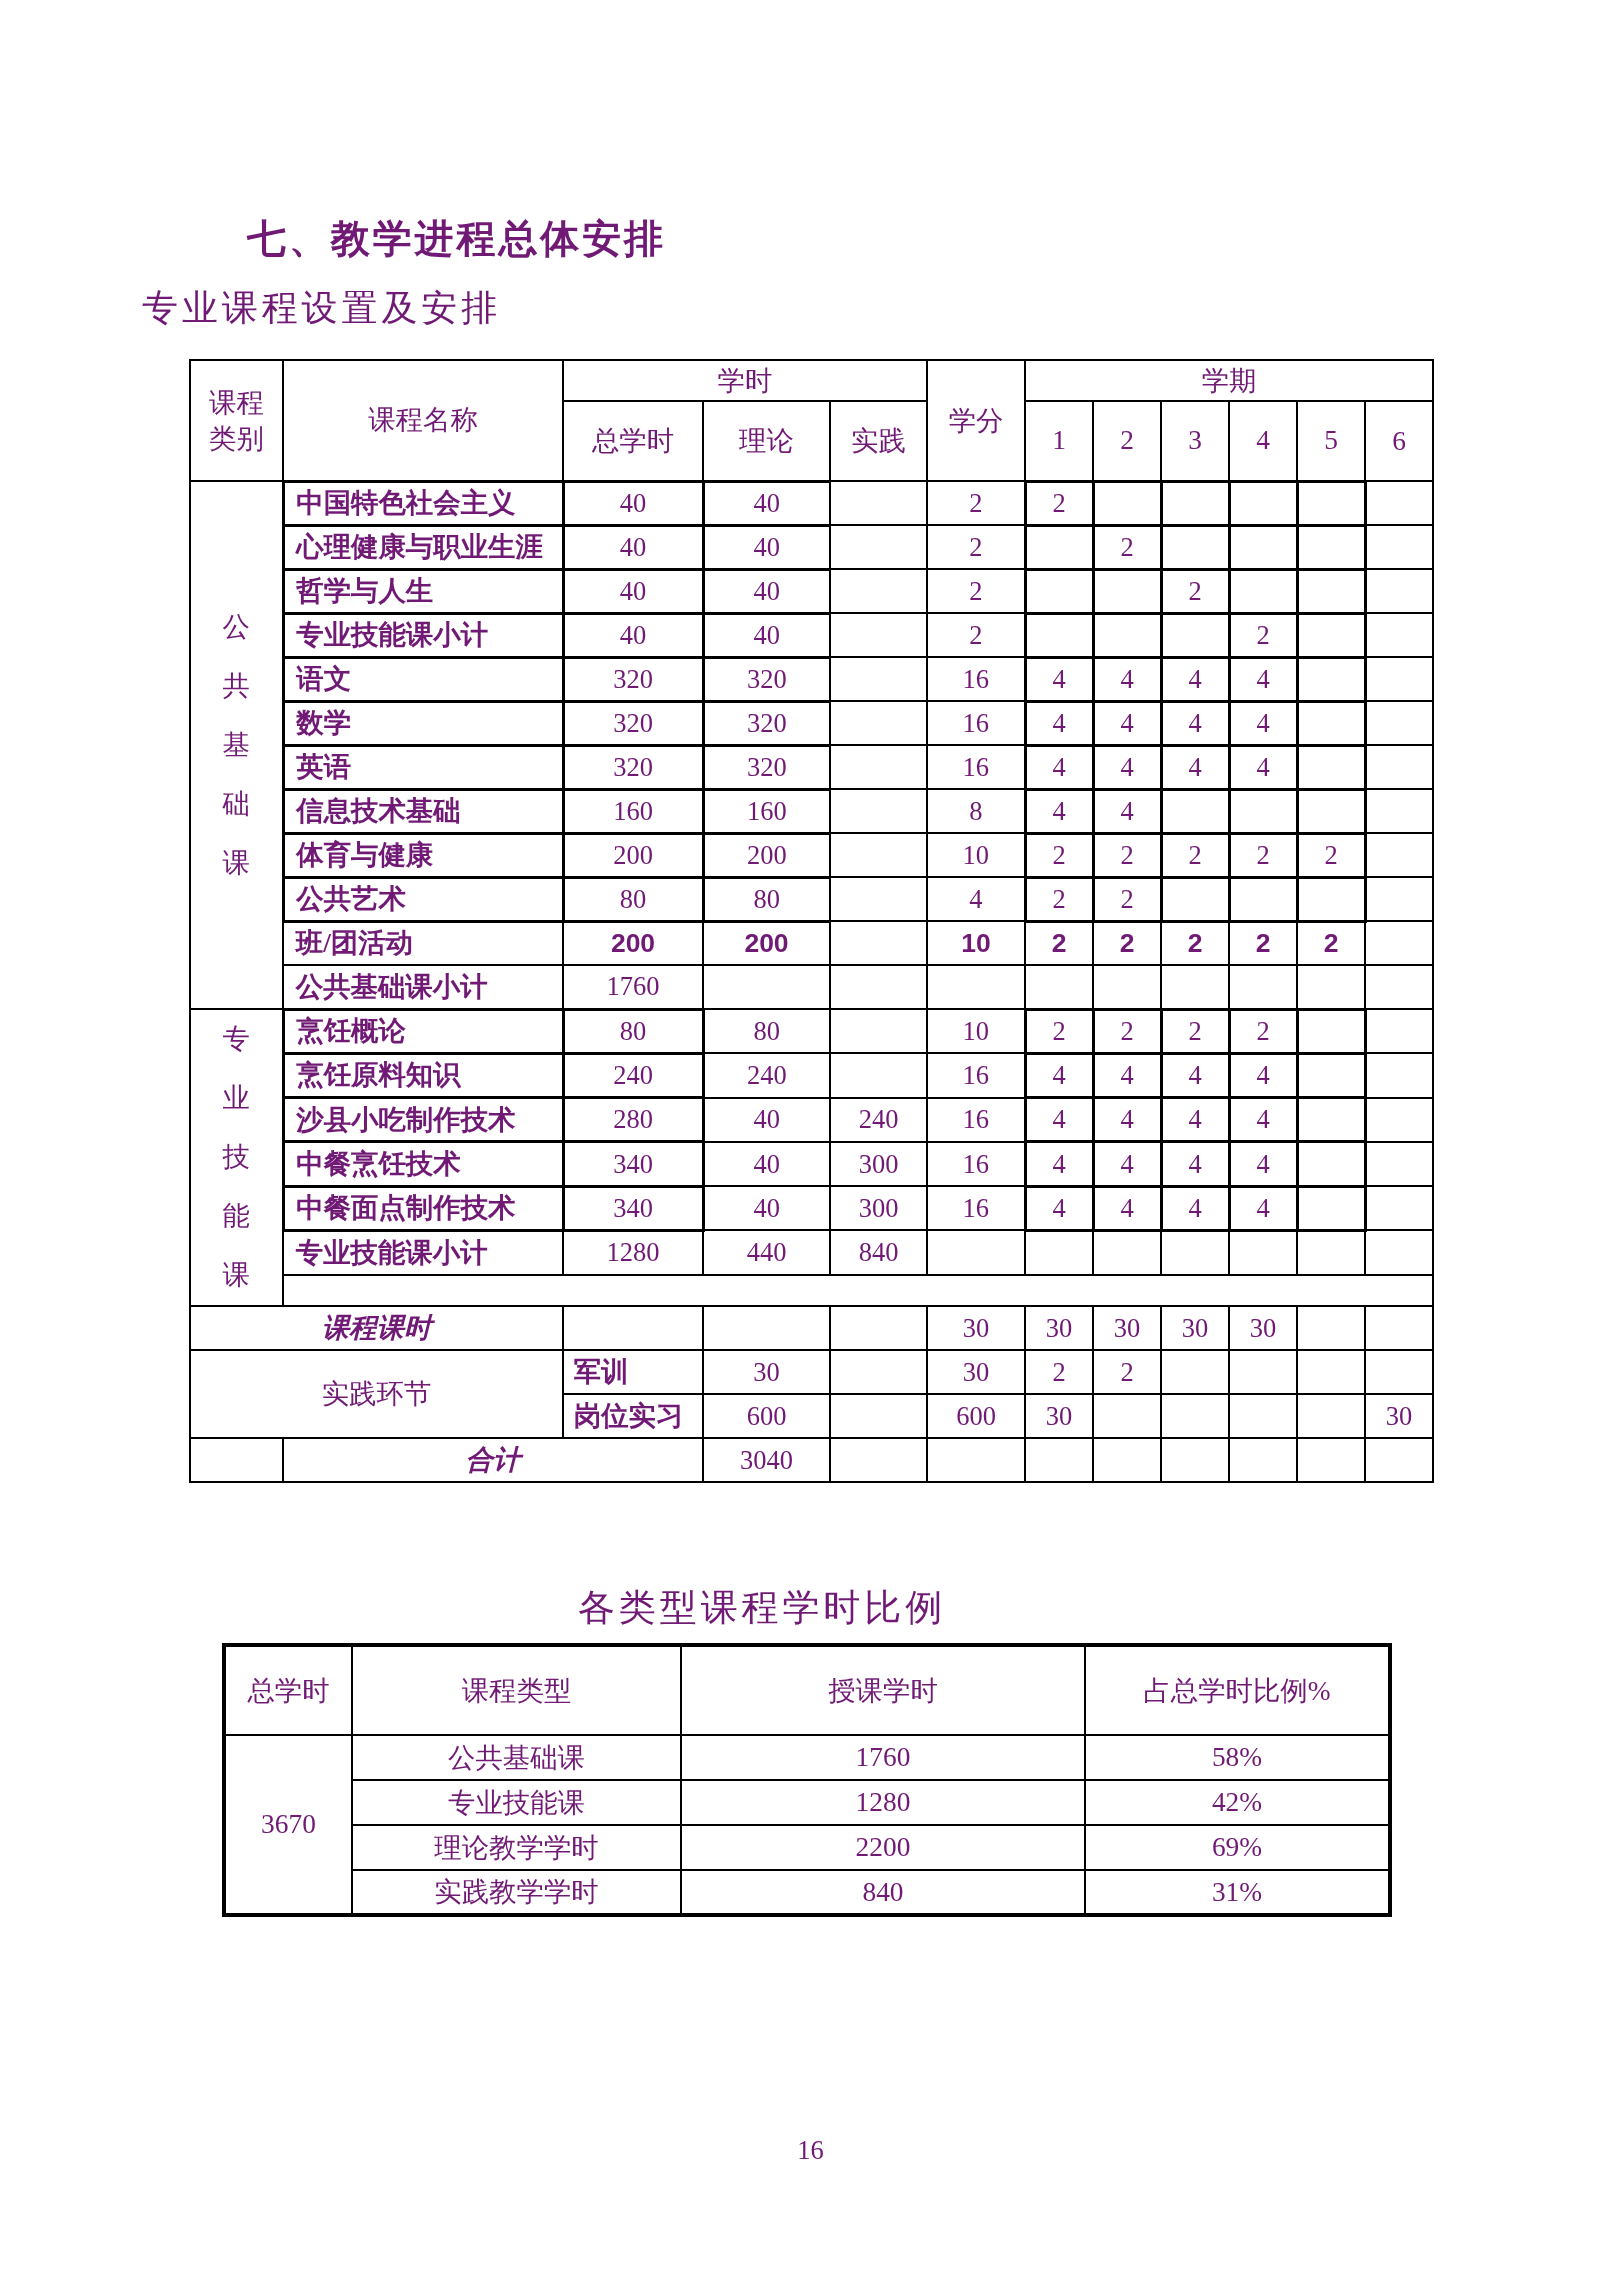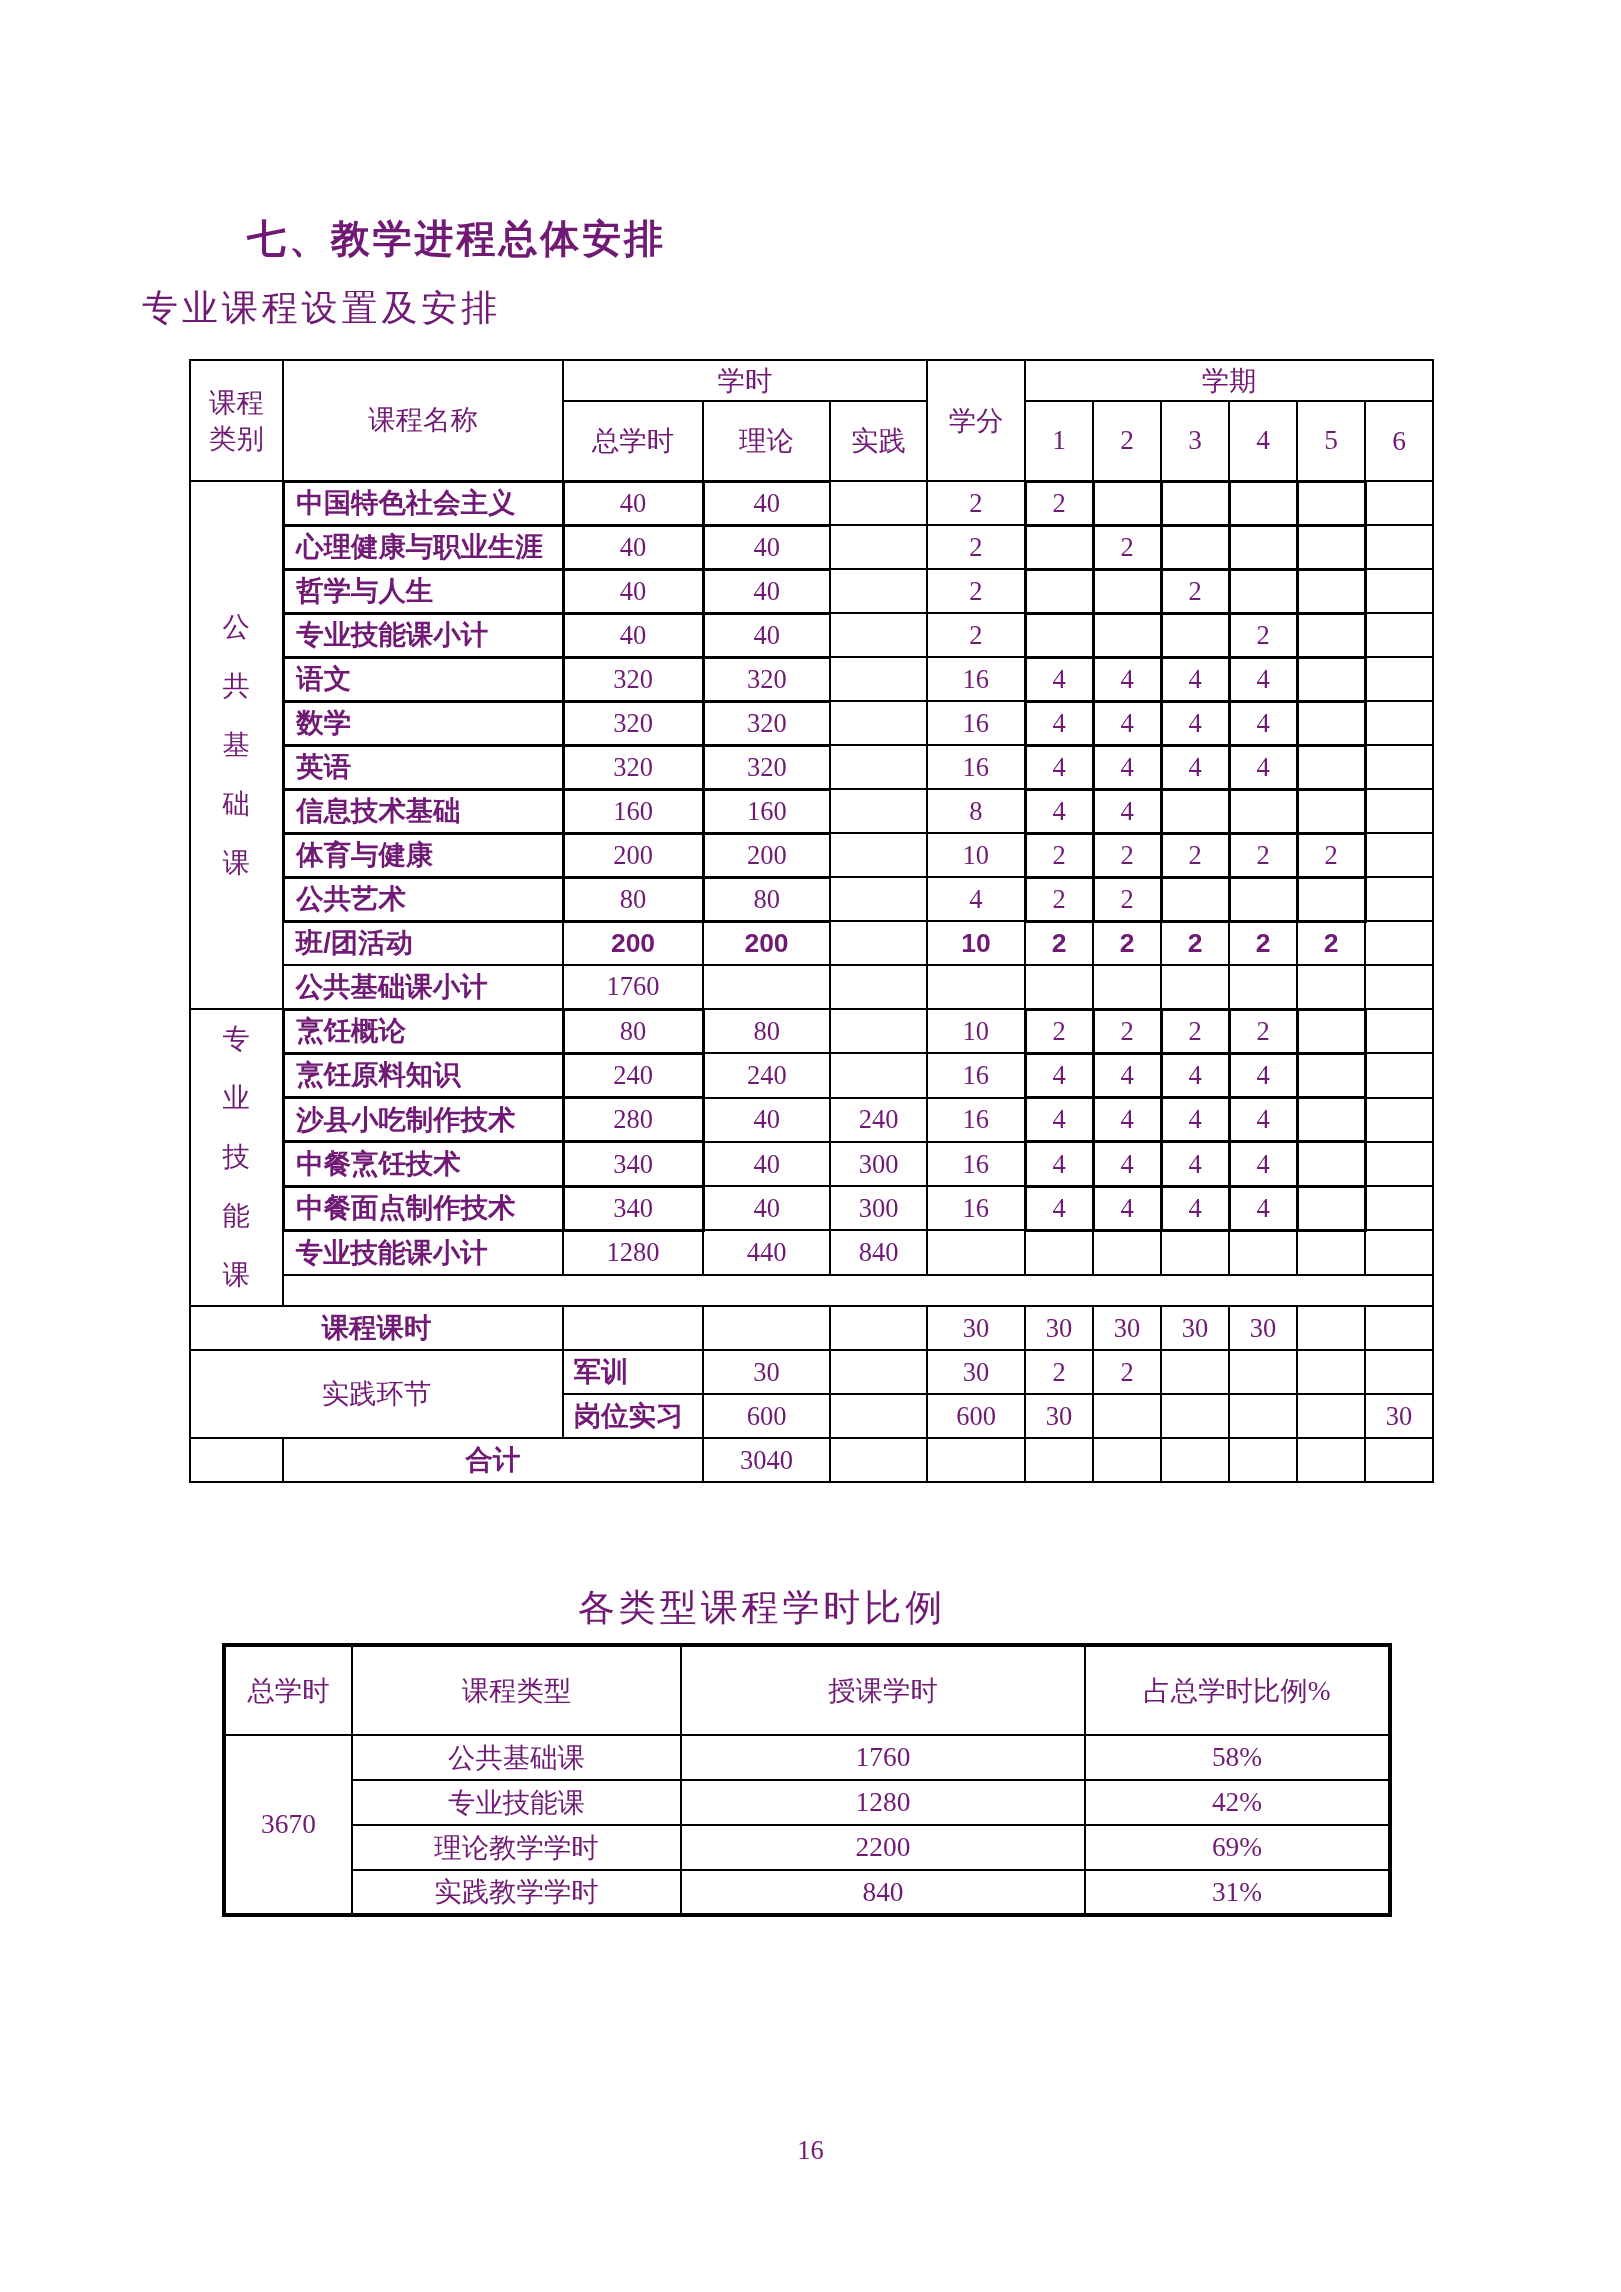--- a/index.html
+++ b/index.html
@@ -28,27 +28,27 @@
     font-size:26.5px; overflow:hidden; padding:0;
   }
   #t1 tr.th1 { height:41px; }
   #t1 tr.th2 { height:80px; }
   #t1 tr.row { height:44px; }
   #t1 tr.spacer { height:31px; }
   #t1 tr.brow { height:44px; }
   #t1 td.hd { font-size:27.4px; }
   .name {
     text-align:left !important; padding-left:11.8px !important;
-    font-family:Liberation Sans, sans-serif; font-weight:700; font-size:27.4px !important;
+    font-family:Liberation Serif, serif; font-weight:700; font-size:27.4px !important;
   }
   .subname {
     text-align:left !important; padding-left:9.8px !important;
     font-family:"Liberation Sans", sans-serif; font-weight:700; font-size:27.4px !important;
   }
-  .blabel { font-family:"Liberation Sans", sans-serif; font-weight:700; font-size:27.4px !important; }
+  .blabel { font-family:"Liberation Sans", sans-serif; font-weight:700; font-size:27.4px !important;font-style:italic; }
   .plabel { font-size:27.4px !important; }
   .bv { font-family:"Liberation Sans", sans-serif; font-weight:700; }
   .vert { font-size:27.4px !important; line-height:59px; }
   .bx { border-width:3.9px !important; }
   .dthin { border-right-width:2px !important; }
   #t2 { position:absolute; left:222px; top:1643px; width:1166px; border:4.9px solid #000; }
   #t2 td {
     border:2px solid #000; text-align:center; vertical-align:middle;
     font-size:27.4px; padding:0;
   }

